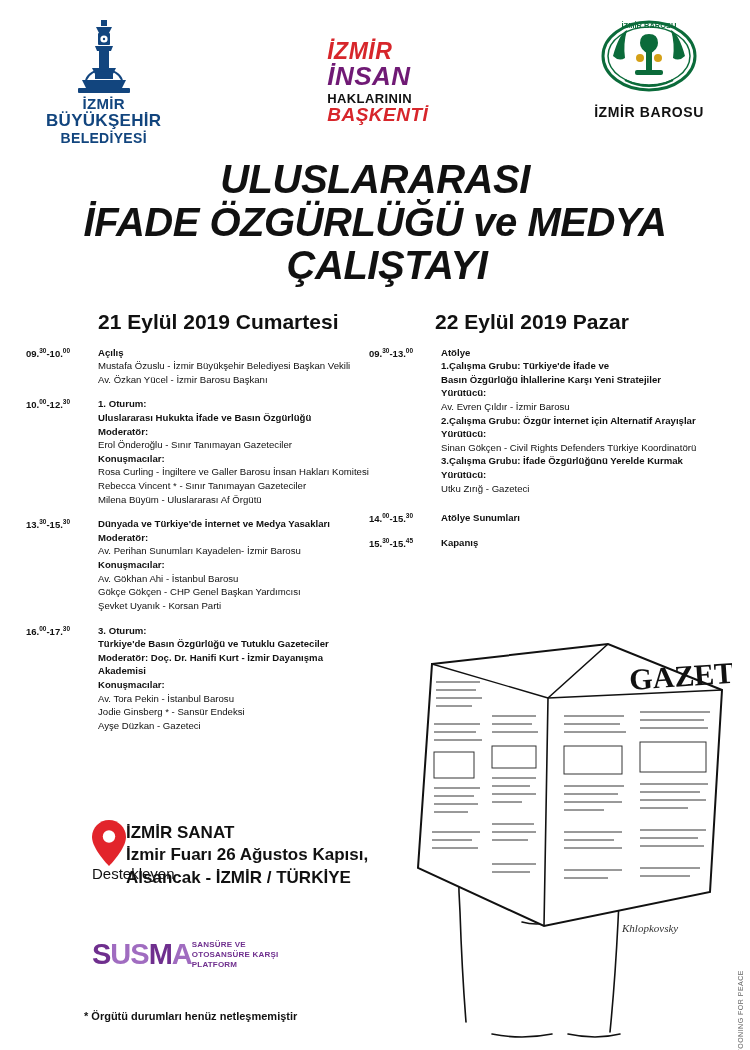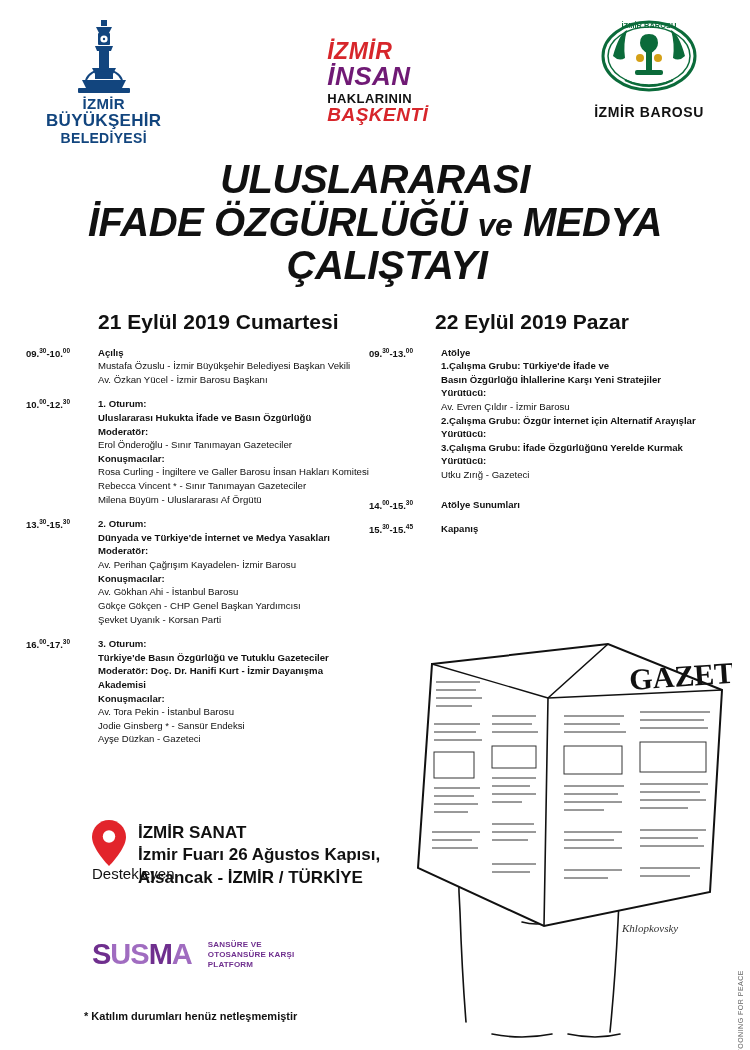--- a/index.html
+++ b/index.html
@@ -49,21 +49,21 @@
   .main-title {
     text-align: center;
     font-weight: bold;
     font-style: italic;
     line-height: 1.08;
     margin-top: 8px;
     letter-spacing: -0.5px;
   }
   .main-title .t1 { font-size: 40px; }
   .main-title .t2 { font-size: 40px; }
-  .main-title .t2 .ve { font-size: 32px; }
+  .main-title .t2 .ve { font-size: 40px; }
   .main-title .t3 { font-size: 40px; margin-left: 24px; }
 
   
   .program {
     display: flex;
     padding: 22px 38px 0 26px;
   }
   .col { width: 50%; }
   .col-day {
     font-weight: bold;
@@ -84,32 +84,32 @@
   }
   .slot-time sup { font-size: 6.5px; vertical-align: super; }
   .slot-body { flex: 1; font-size: 9.6px; line-height: 1.42; }
   .slot-body .b { font-weight: bold; }
   .slot-body .line { white-space: normal; }
 
   
   .venue {
     position: absolute;
     left: 92px; top: 820px;
-    display: flex; align-items: flex-start; gap: 12px;
+    display: flex; align-items: flex-start; 
   }
   .pin { width: 34px; height: 46px; position: relative; flex: 0 0 34px; }
   .venue-text { font-size: 17px; font-weight: bold; line-height: 1.32; padding-top: 2px; }
 
   .destek {
     position: absolute; left: 92px; top: 865px;
     font-size: 15px; font-weight: normal;
   }
   .susma {
     position: absolute; left: 92px; top: 938px;
-    display: flex; align-items: center; gap: 16px;
+    display: flex; align-items: center; gap: 0;
   }
   .susma-word { font-size: 29px; font-weight: bold; color: #6f2f8e; letter-spacing: -1px; }
   .susma-word .s-low { color: #a06cc0; }
   .susma-sub { font-size: 8px; font-weight: bold; color: #6f2f8e; line-height: 1.25; letter-spacing: .2px; }
 
   .footnote {
     position: absolute; left: 84px; top: 1010px;
     font-size: 11px; font-weight: bold;
   }
 
@@ -213,24 +213,23 @@
         <div class="b">Konuşmacılar:</div>
         <div class="line"><span>Rosa Curling - İngiltere ve Galler Barosu İnsan Hakları Komitesi</span></div>
         <div class="line"><span>Rebecca Vincent * - Sınır Tanımayan Gazeteciler</span></div>
         <div class="line"><span>Milena Büyüm - Uluslararası Af Örgütü</span></div>
       </div>
     </div>
 
     <div class="slot">
       <div class="slot-time">13.<sup>30</sup>-15.<sup>30</sup></div>
       <div class="slot-body">
-        <div class="b">2. Oturum:</div>
         <div class="b">Dünyada ve Türkiye'de İnternet ve Medya Yasakları</div>
         <div class="b">Moderatör:</div>
-        <div class="line"><span>Av. Perihan Çağrışım Kayadelen-  İzmir Barosu</span></div>
+        <div class="line"><span>Av. Perihan Sunumları Kayadelen-  İzmir Barosu</span></div>
         <div class="b">Konuşmacılar:</div>
         <div class="line"><span>Av. Gökhan Ahi - İstanbul Barosu</span></div>
         <div class="line"><span>Gökçe Gökçen - CHP Genel Başkan Yardımcısı</span></div>
         <div class="line"><span>Şevket Uyanık - Korsan Parti</span></div>
       </div>
     </div>
 
     <div class="slot">
       <div class="slot-time">16.<sup>00</sup>-17.<sup>30</sup></div>
       <div class="slot-body">
@@ -253,20 +252,21 @@
       <div class="slot-body">
         <div class="b">Atölye</div>
 
         <div class="b">1.Çalışma Grubu: Türkiye'de İfade ve</div>
         <div class="b">Basın Özgürlüğü İhlallerine Karşı Yeni Stratejiler</div>
         <div class="b">Yürütücü:</div>
         <div class="line">Av. Evren Çıldır - İzmir Barosu</div>
 
         <div class="b">2.Çalışma Grubu: Özgür İnternet için Alternatif Arayışlar</div>
         <div class="b">Yürütücü:</div>
+        <div class="line">Sinan Gökçen - Civil Rights Defenders Türkiye Koordinatörü</div>
 
         <div class="b">3.Çalışma Grubu: İfade Özgürlüğünü Yerelde Kurmak</div>
         <div class="b">Yürütücü:</div>
         <div class="line">Utku Zırığ - Gazeteci</div>
       </div>
     </div>
 
     <div class="slot" style="margin-top:16px">
       <div class="slot-time">14.<sup>00</sup>-15.<sup>30</sup></div>
       <div class="slot-body">
@@ -301,21 +301,21 @@
 
 <div class="susma">
   <div class="susma-word"><span>S</span><span class="s-low">US</span><span>M</span><span class="s-low">A</span></div>
   <div class="susma-sub">
     <div>SANSÜRE VE</div>
     <div>OTOSANSÜRE KARŞI</div>
     <div>PLATFORM</div>
   </div>
 </div>
 
-<div class="footnote">* Katılım durumları henüz netleşmemiştir</div>
+<div class="footnote">* Örgütü durumları henüz netleşmemiştir</div>
 
 <div class="illus">
   <svg width="360" height="400" viewBox="0 0 360 400">
     <g stroke="#111" fill="none" stroke-width="1.6" stroke-linecap="round" stroke-linejoin="round">
 
       <path d="M120 42 q6 -16 22 -18 q18 -3 26 10 q10 -2 14 8 q3 10 -4 16"></path>
       <path d="M118 50 q-4 14 4 26 q6 10 18 12 q16 2 26 -8 q10 -10 10 -26"></path>
       <path d="M126 36 q10 -8 24 -6 q14 2 20 12"></path>
       <path d="M134 60 q4 -4 10 -2"></path>
       <path d="M160 58 q5 -4 11 -1"></path>

